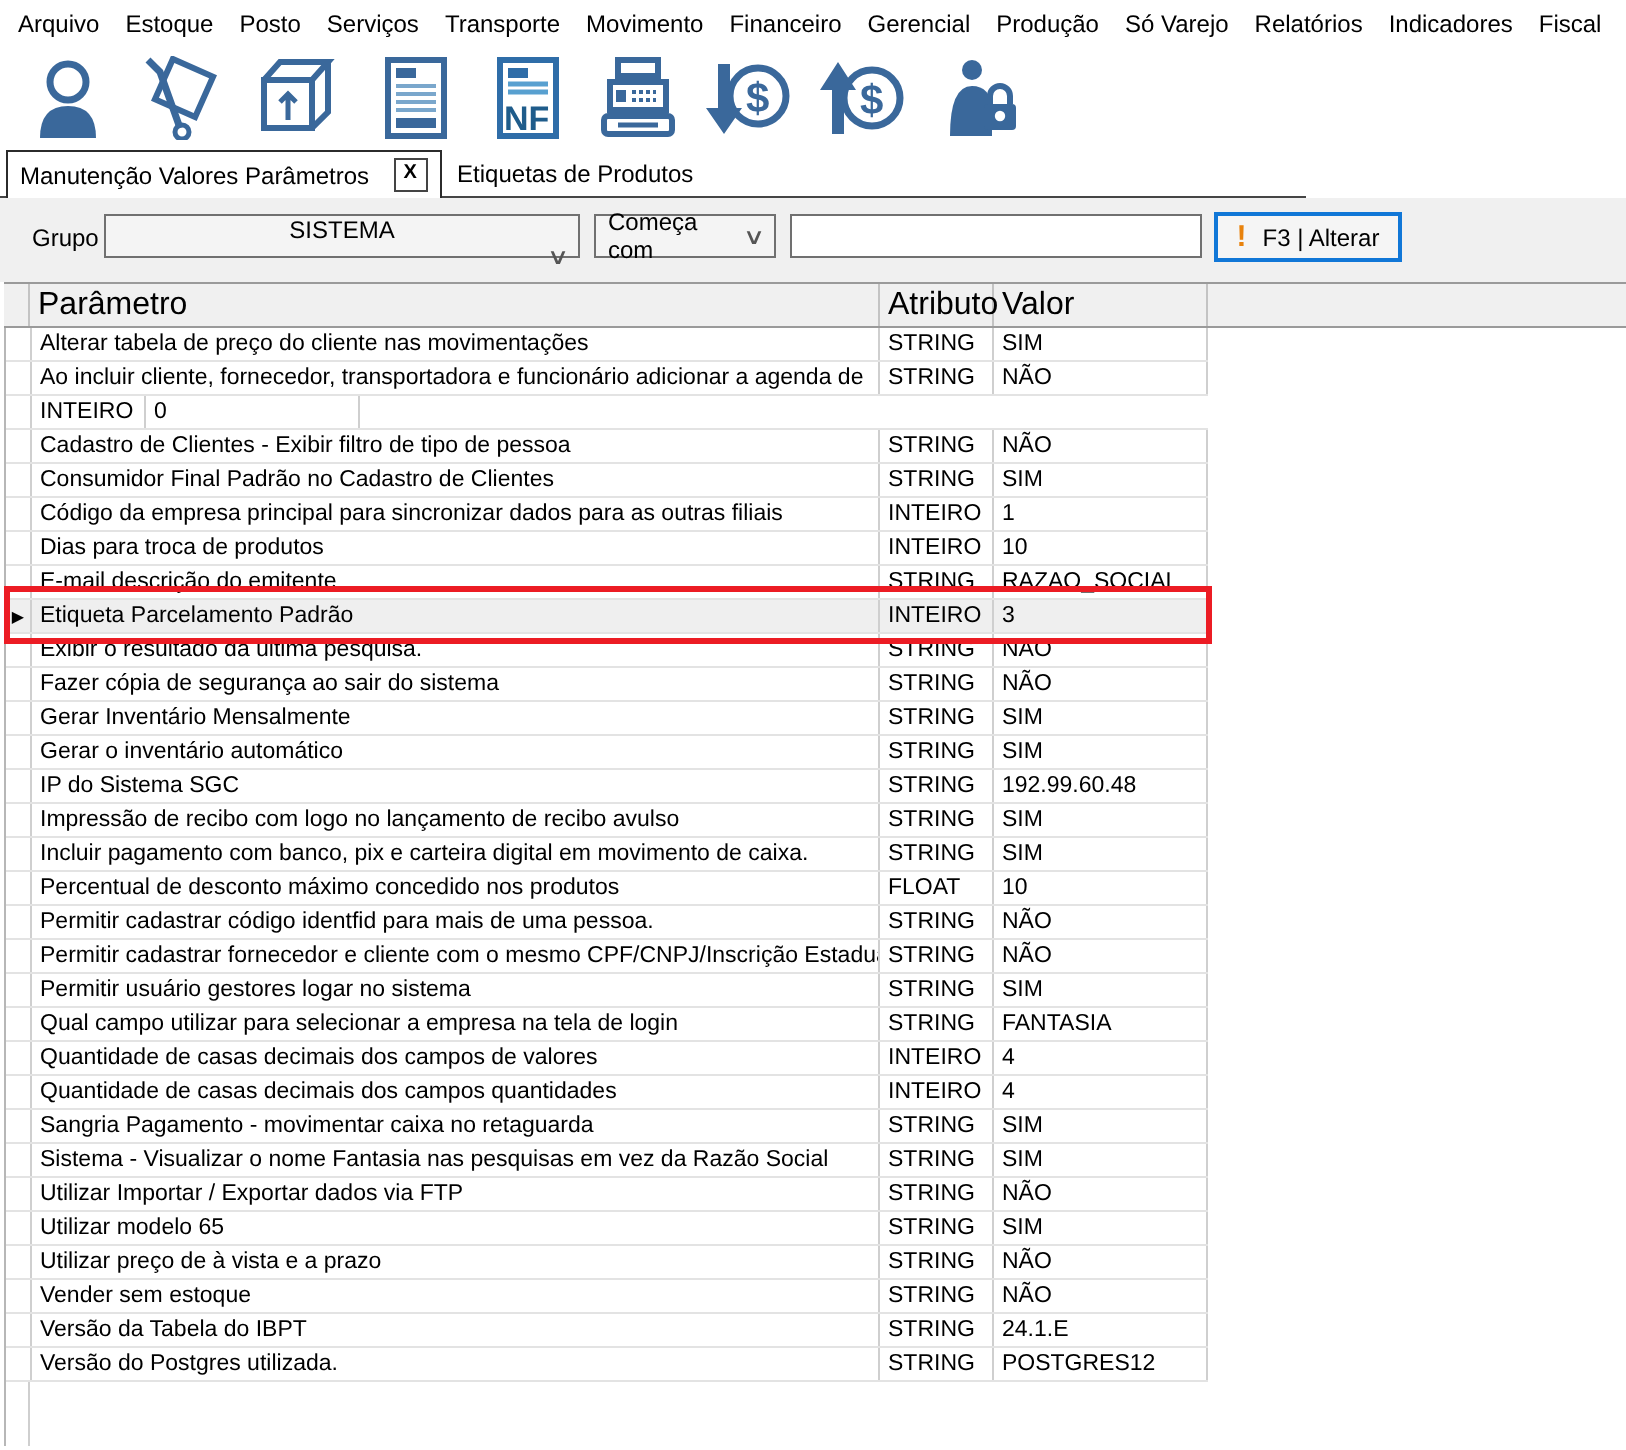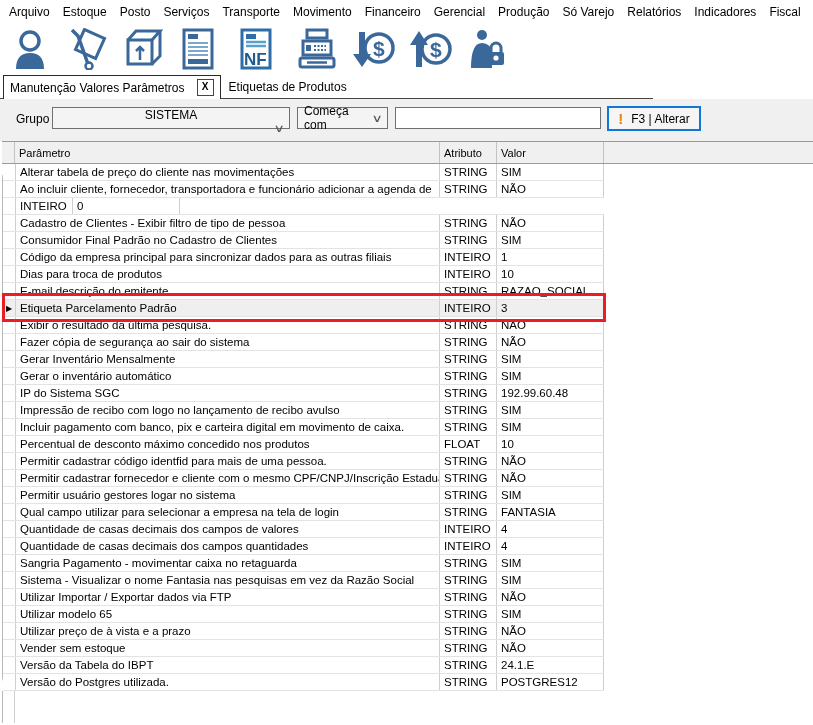--- a/index.html
+++ b/index.html
@@ -9,21 +9,21 @@
 
   
   .menubar{position:absolute;left:0;top:0;width:813px;height:23px;background:#fff;
            display:flex;align-items:center;gap:13px;padding-left:9px;white-space:nowrap;
            overflow:hidden;font-size:12px;}
   .menubar span{cursor:default;}
 
   
   .toolbar{position:absolute;left:0;top:24px;width:813px;height:50px;background:#fff;
            display:flex;align-items:center;gap:9px;padding-left:8px;}
-  .tbtn{width:48px;height:44px;display:flex;align-items:center;justify-content:flex-start;}
+  .tbtn{width:48px;height:44px;display:flex;align-items:center;justify-content:flex-end;}
   .tbtn svg{display:block;}
 
   
   .tabbar{position:absolute;left:0;top:75px;width:653px;height:23px;border-bottom:1px solid #454545;
           display:flex;align-items:flex-end;font-size:12px;}
   .tab{height:22px;display:flex;align-items:center;padding:0 6px;}
   .tab.active{border:1px solid #2b2b2b;border-bottom:none;background:#fff;height:23px;
               margin-left:3px;position:relative;z-index:2;top:1px;}
   .tab.inactive{padding-left:8px;}
   .tabclose{display:inline-block;width:15px;height:15px;border:1px solid #444;margin-left:12px;
@@ -42,30 +42,30 @@
           border:1px solid #707070;background:#fff;font-size:12px;padding:0 4px;}
   .alterbtn{position:absolute;left:607px;top:7px;height:25px;width:94px;box-sizing:border-box;
             border:2px solid #1177d7;background:#f5f5f5;font-family:"Liberation Sans",sans-serif;
             font-size:12px;display:flex;align-items:center;justify-content:center;gap:8px;cursor:pointer;}
   .excl{color:#e8820c;font-weight:bold;font-size:15px;}
 
   
   .gridwrap{position:absolute;left:2px;top:141px;width:811px;height:584px;}
   .gridheader{display:flex;height:23px;box-sizing:border-box;background:#f0f0f0;
               border-top:1px solid #9a9a9a;border-bottom:1px solid #9a9a9a;
-              font-size:11px;align-items:center;}
+              font-size:16px;align-items:center;}
   .hcell{height:100%;box-sizing:border-box;display:flex;align-items:center;padding-left:4px;
          border-right:1px solid #c3c3c3;}
   .hcell.ind{width:13px;padding:0;}
   .hcell.c1{width:425px;}
   .hcell.c2{width:57px;}
   .hcell.c3{width:107px;}
   .hcell.rest{flex:1;border-right:none;}
 
-  .gridbody{border-left:1px solid #b7b7b7;width:602px;box-sizing:border-box;border-radius:15px;}
+  .gridbody{border-left:1px solid #b7b7b7;width:602px;box-sizing:border-box;}
   .grow{display:flex;height:17px;box-sizing:border-box;border-bottom:1px solid #e3e3e3;
         font-size:11.5px;background:#fff;}
   .grow.sel{background:#efefef;}
   .cell{box-sizing:border-box;height:100%;display:flex;align-items:center;padding-left:4px;
         border-right:1px solid #cfcfcf;overflow:hidden;white-space:nowrap;}
   .cell.ind{width:13px;padding:0;justify-content:center;font-size:8px;color:#000;}
   .cell.c1{width:424px;}
   .cell.c2{width:57px;}
   .cell.c3{width:107px;}
   .gridtail{width:13px;height:32px;border-left:1px solid #b7b7b7;border-right:1px solid #cfcfcf;

